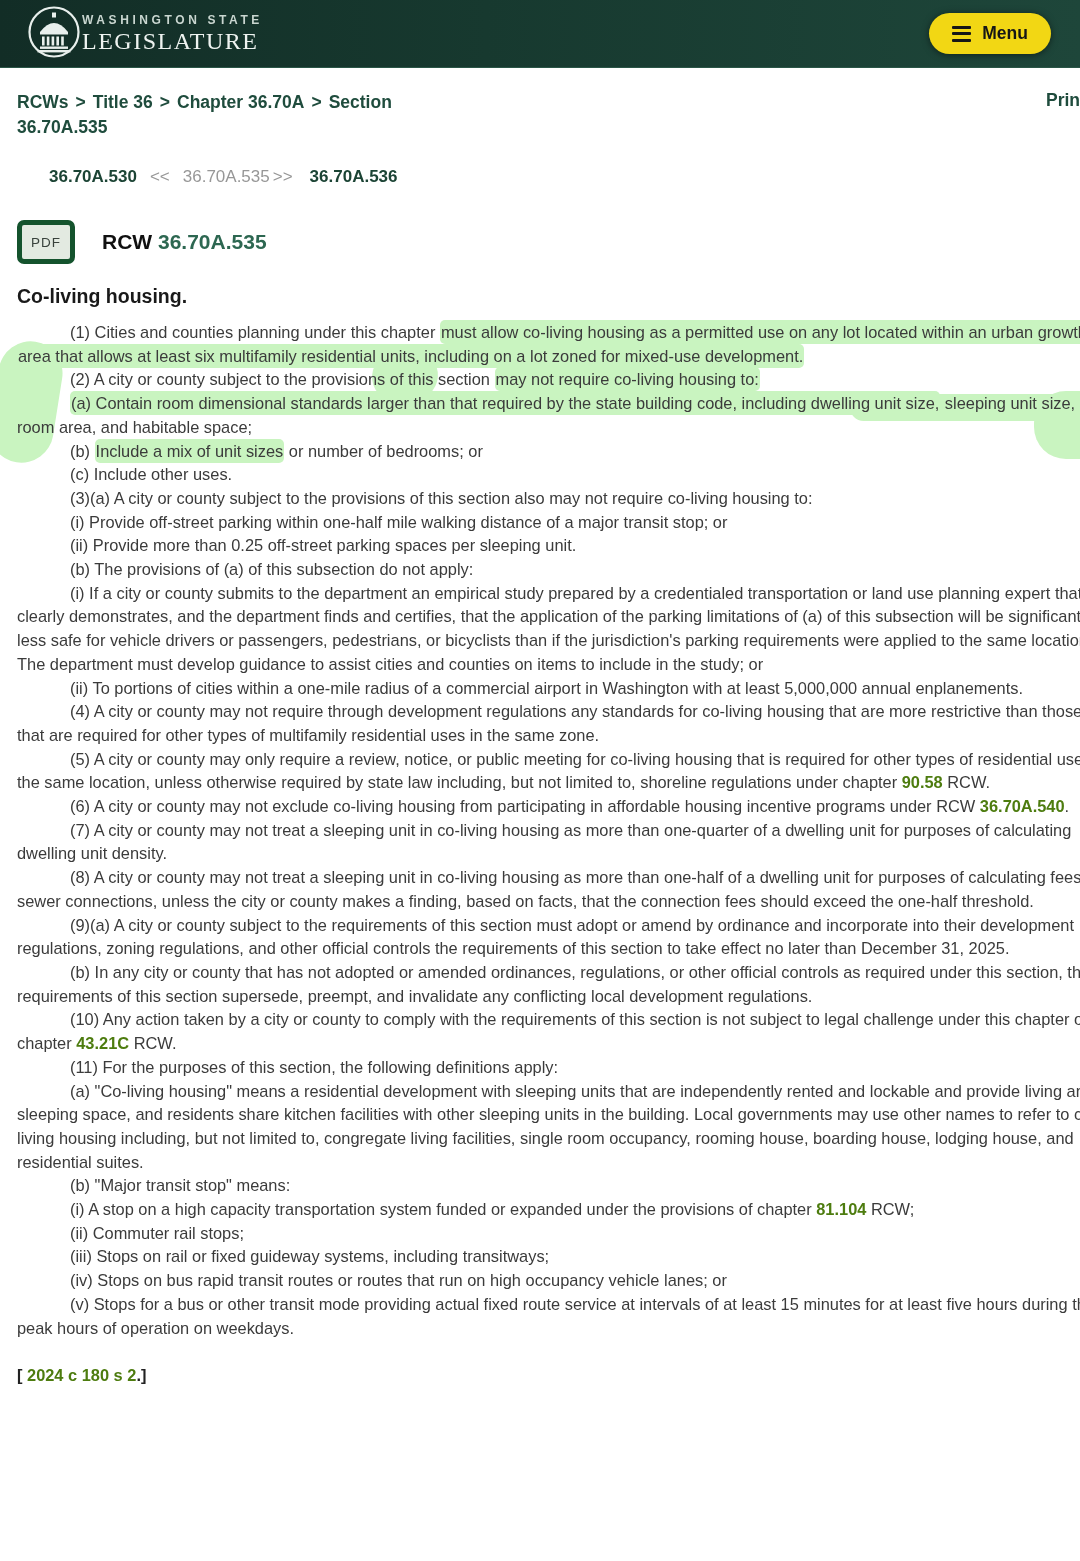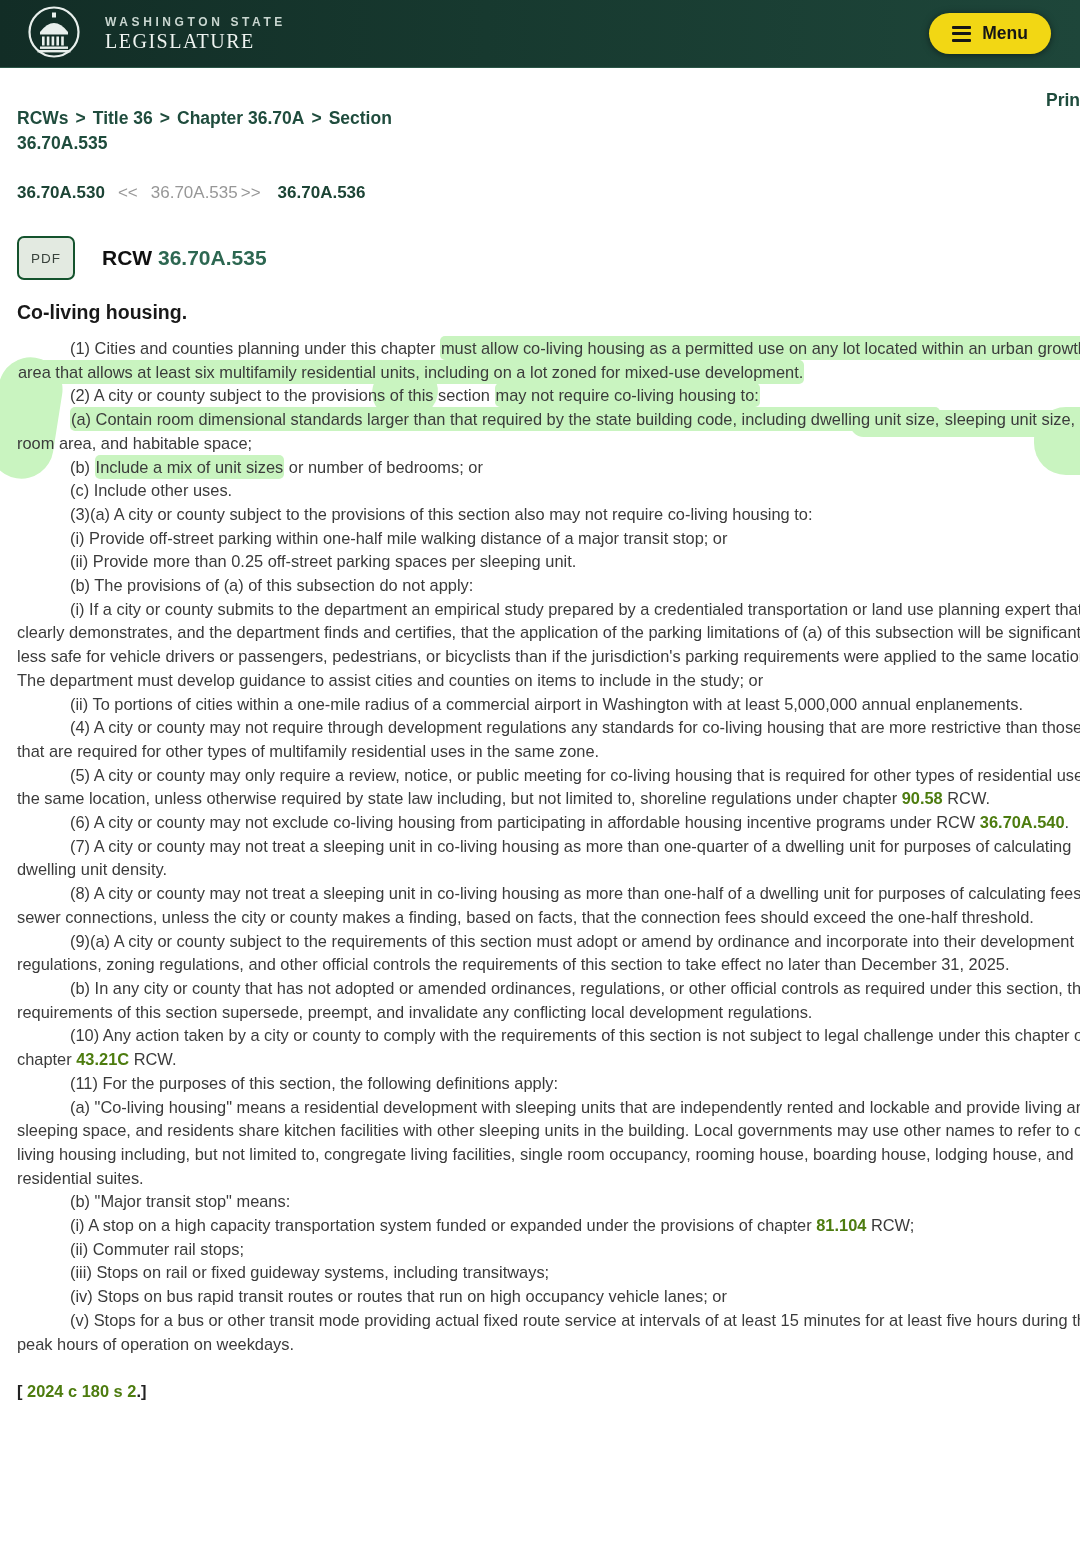--- a/index.html
+++ b/index.html
@@ -3,49 +3,49 @@
 <meta charset="utf-8">
 <style>
   html,body{margin:0;padding:0;overflow:hidden;}
   body{width:1080px;height:1561px;background:#ffffff;font-family:"Liberation Sans",sans-serif;}
   .page{width:1113px;position:relative;}
 
   
   .site-header{width:1080px;height:68px;box-sizing:border-box;display:flex;align-items:center;
     padding:0 29px 0 27px;background:linear-gradient(90deg,#122d26 0%,#17392f 45%,#1e463a 100%);
     border-bottom:1px solid #2a5647;}
-  .logo{display:flex;align-items:center;gap:24px;}
+  .logo{display:flex;align-items:center;gap:1px;}
   .logo-text .l1{font-size:12px;letter-spacing:3.6px;color:#c9d6d0;font-weight:700;}
-  .logo-text .l2{font-family:"Liberation Serif",serif;font-size:20px;letter-spacing:1.5px;color:#eef3f0;margin-top:1px;}
+  .logo-text .l2{font-family:"Liberation Serif",serif;font-size:24px;letter-spacing:1.5px;color:#eef3f0;margin-top:1px;}
   .menu-btn{margin-left:auto;height:41px;padding:0 23px;border:none;border-radius:21px;
     background:#f2d714;display:flex;align-items:center;gap:11px;cursor:pointer;
     box-shadow:0 1px 7px rgba(0,0,0,0.5);text-align:center;}
   .menu-btn .label{font-size:17.5px;font-weight:700;color:#161616;}
   .burger{display:flex;flex-direction:column;gap:3.5px;}
   .burger div{width:19px;height:3px;background:#161616;border-radius:1px;}
 
   
   .breadcrumb-row{position:relative;padding:22px 0 0 17px;width:1096px;}
-  .crumbs{width:430px;font-size:17.5px;font-weight:700;color:#1f4c3d;line-height:25px;margin-top:16px;}
+  .crumbs{width:430px;font-size:17.5px;font-weight:700;color:#1f4c3d;line-height:25px;}
   .crumbs a{color:#1f4c3d;text-decoration:none;}
   .sep{margin:0 7px;}
   .print-link{position:absolute;left:1046px;top:22px;font-size:17.5px;font-weight:700;color:#1f4c3d;cursor:pointer;white-space:nowrap;}
 
   
   .section-nav{padding:27px 0 0 17px;font-size:17px;}
   .section-nav .lnk{font-weight:700;color:#1c4435;cursor:pointer;}
   .section-nav .mut{color:#979797;font-weight:400;}
-  .section-nav .prev{margin-right:13px;}
+  .section-nav .prev{margin-right:13px;margin-left:32px;}
   .section-nav .la{margin-right:13px;}
   .section-nav .cur{margin-right:3px;}
   .section-nav .ra{margin-right:17px;}
 
   
   .title-row{margin-top:33px;padding-left:17px;display:flex;align-items:center;gap:27px;}
-  .pdf-btn{background:#e3eae1;border:2px solid #14532d;border-radius:7px;width:58px;height:44px;
+  .pdf-btn{background:#e3eae1;border:5px solid #14532d;border-radius:7px;width:58px;height:44px;
     font-family:"Liberation Sans",sans-serif;font-size:13.5px;letter-spacing:1px;color:#39423c;cursor:pointer;}
   .rcw-title{font-size:21px;font-weight:700;color:#101010;}
   .rcw-title .num{color:#2d6751;cursor:pointer;}
 
   
   h1.section-heading{margin:21px 0 0 0;padding-left:17px;font-size:19.5px;color:#191919;}
 
   
   .statute{position:relative;margin-top:13px;padding-left:17px;width:1096px;
     font-size:16.4px;line-height:23.7px;color:#3b3b3b;}

